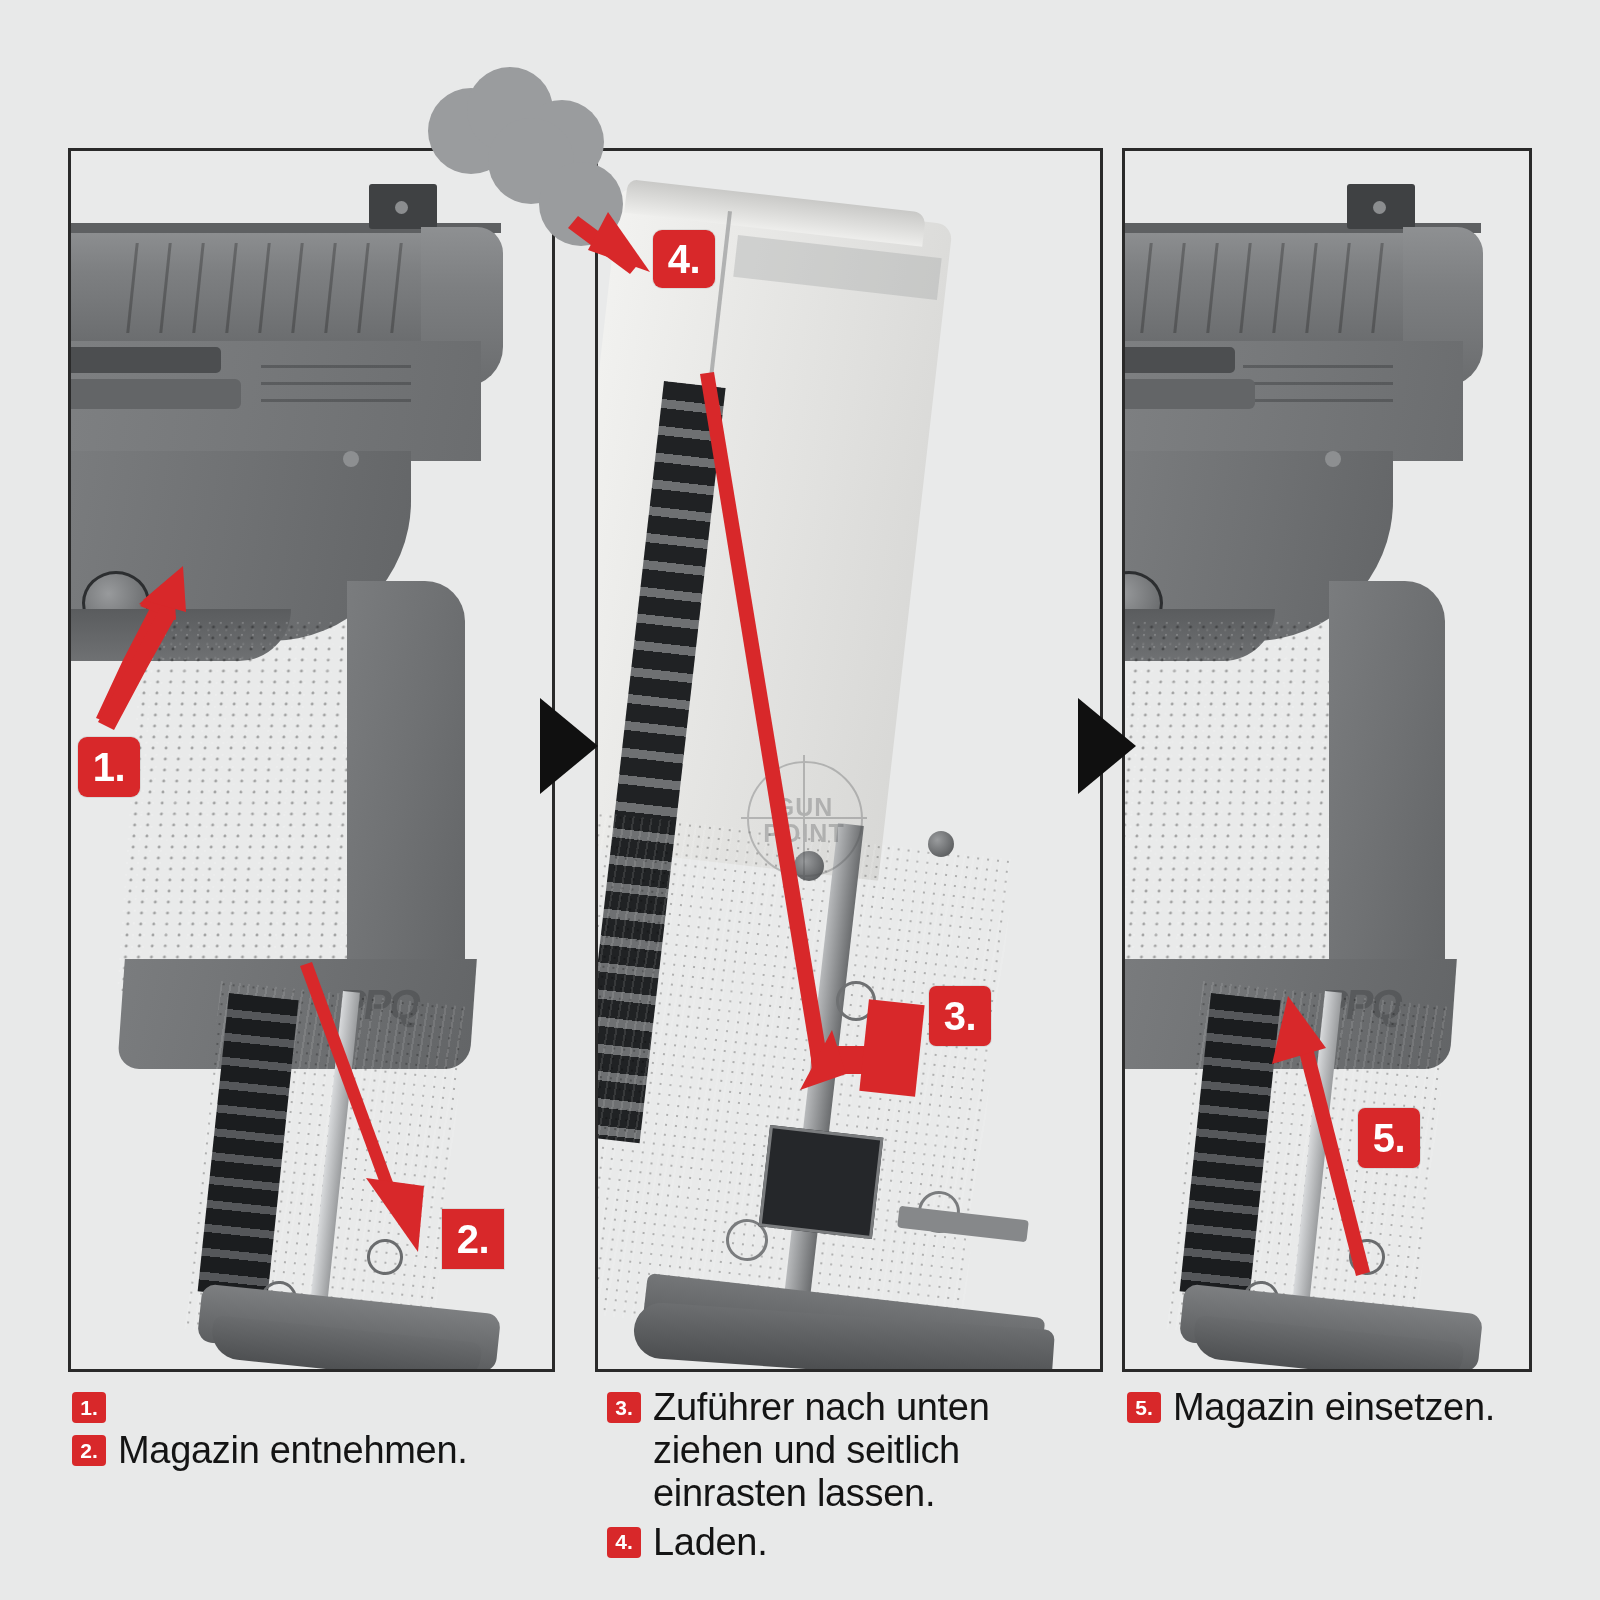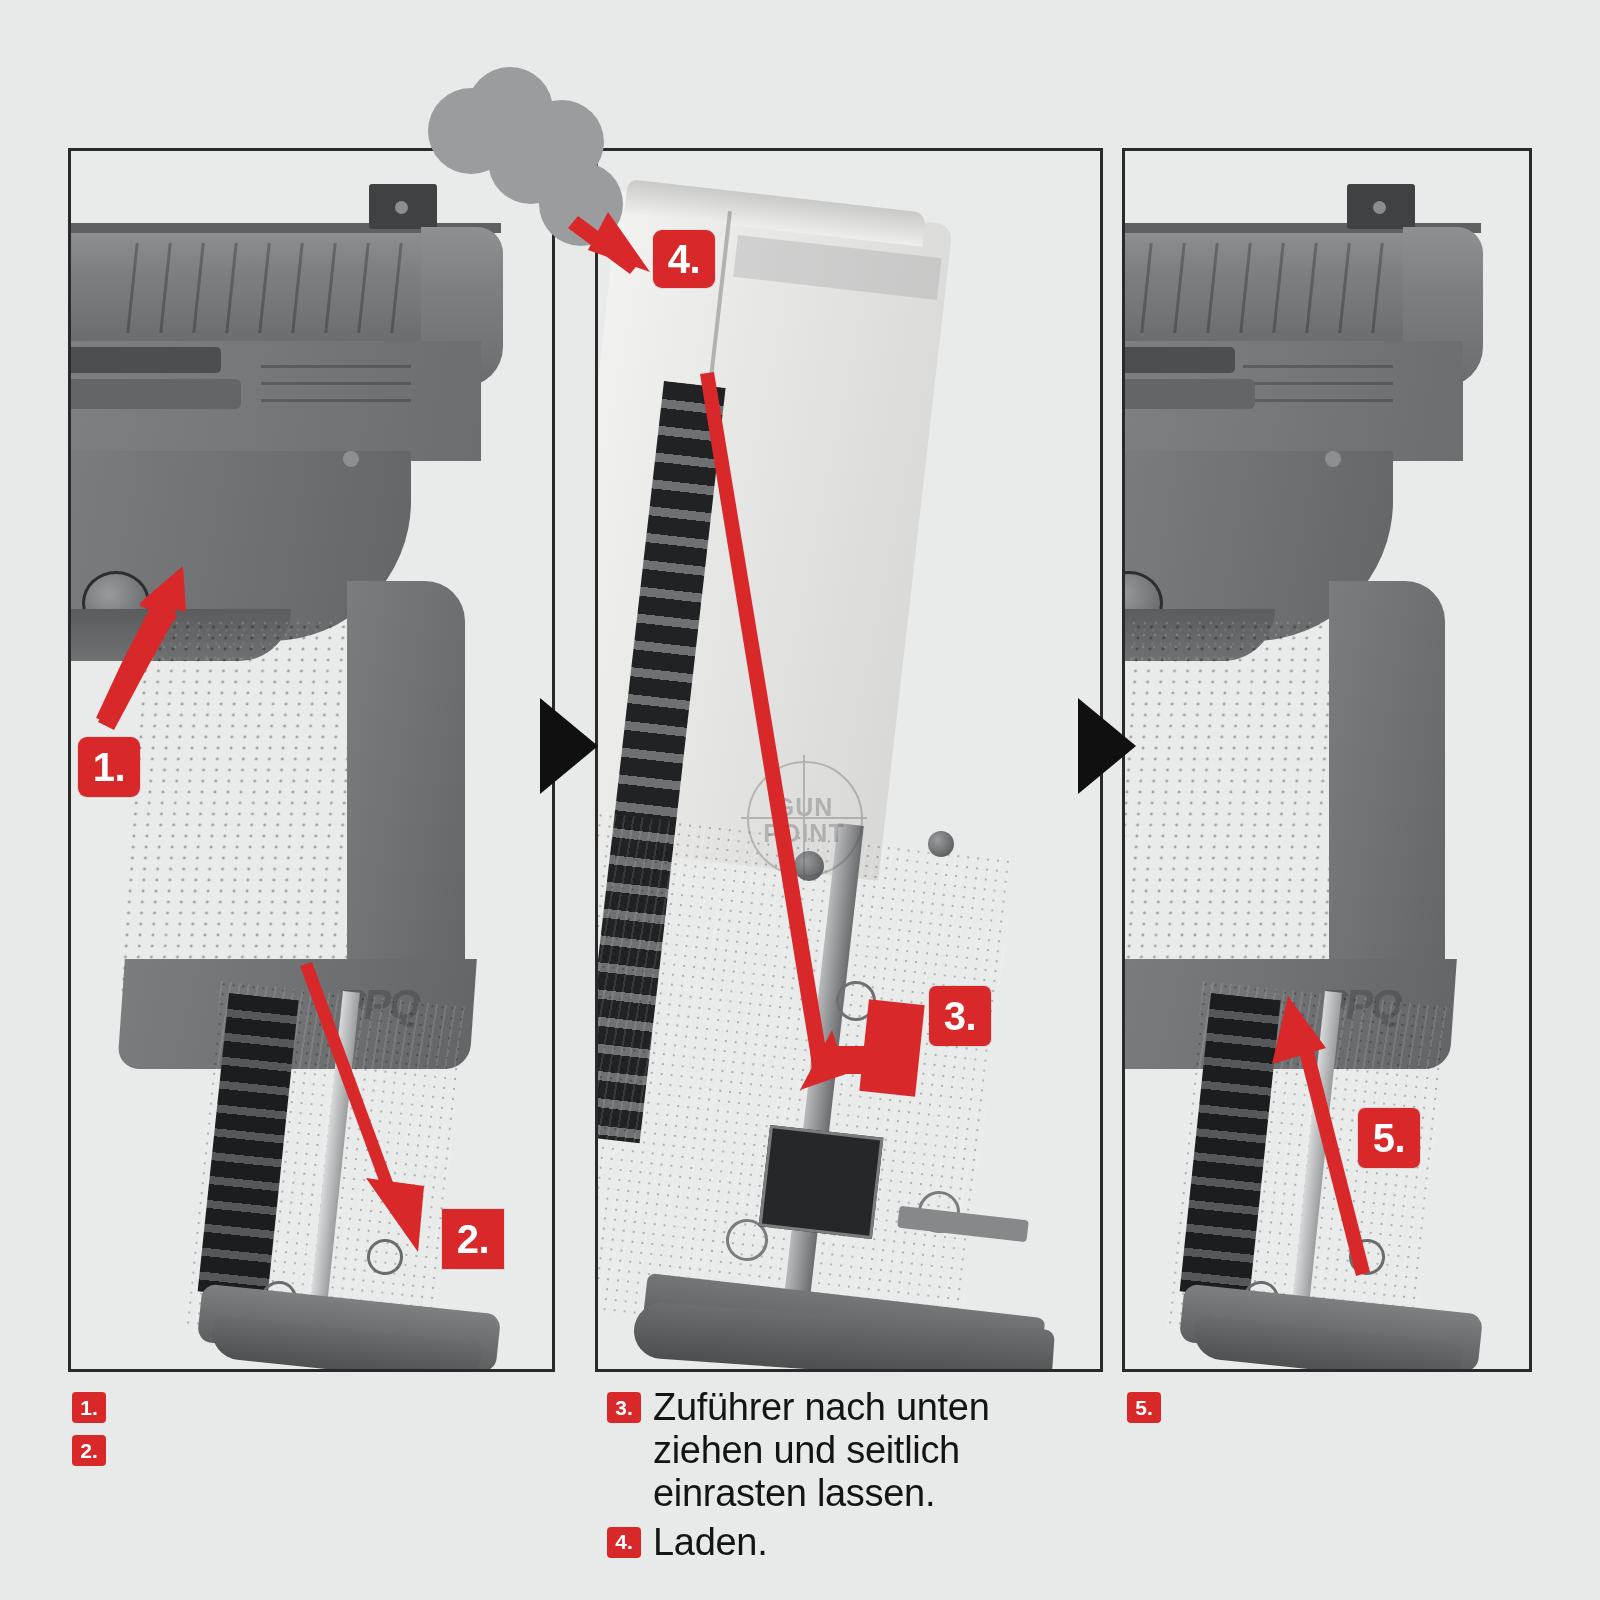--- a/index.html
+++ b/index.html
@@ -361,33 +361,35 @@
   <div class="badge" id="badge-fig-3">3.</div>
   <div class="badge" id="badge-fig-4">4.</div>
   <div class="badge" id="badge-fig-5">5.</div>
 
   <div class="caption-col" id="caption-1">
     <div class="cap-row">
       <div class="cap-badge">1.</div>
     </div>
     <div class="cap-row">
       <div class="cap-badge">2.</div>
+      <div class="cap-text">Magazin entnehmen.</div>
     </div>
   </div>
 
   <div class="caption-col" id="caption-2">
     <div class="cap-row">
       <div class="cap-badge">3.</div>
       <div class="cap-text">Zuführer nach unten ziehen und seitlich einrasten lassen.</div>
     </div>
     <div class="cap-row">
       <div class="cap-badge">4.</div>
       <div class="cap-text">Laden.</div>
     </div>
   </div>
 
   <div class="caption-col" id="caption-3">
     <div class="cap-row">
       <div class="cap-badge">5.</div>
+      <div class="cap-text">Magazin einsetzen.</div>
     </div>
   </div>
 
 </div>
 
 </body></html>

